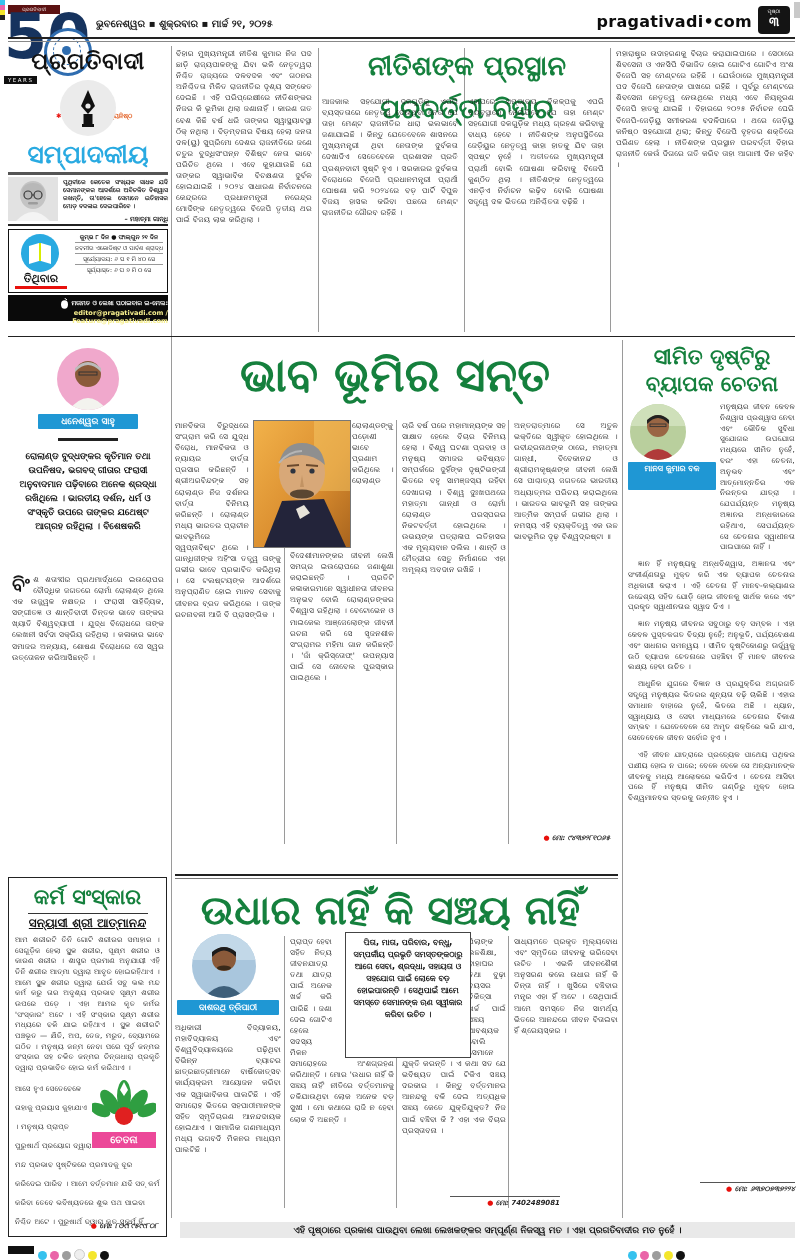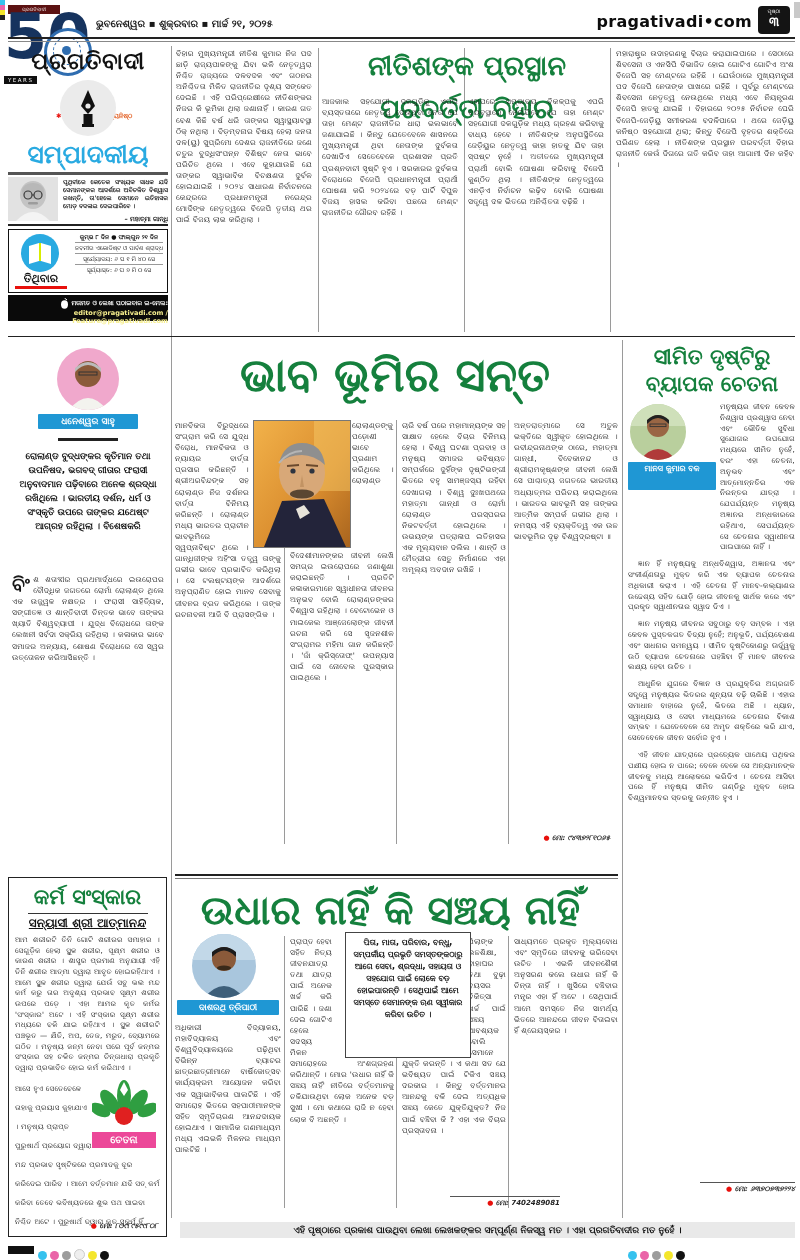--- a/index.html
+++ b/index.html
@@ -257,21 +257,21 @@
       <circle cx="32" cy="25" r="12" fill="#8a5a3a"></circle>
       <path d="M20 23 Q32 10 44 23 L44 18 Q32 8 20 18 Z" fill="#1c1c1c"></path>
       <ellipse cx="32" cy="34" rx="7" ry="2.5" fill="#3a2a1a"></ellipse>
       <path d="M12 64 Q32 40 52 64 Z" fill="#3e5f7a"></path>
     </svg>
   </div>
   <div class="abs nametag" style="left:177px;top:1000px;width:102px;height:15px;font-size:8.5px;line-height:15px">ଦାଶରଥି ତ୍ରିପାଠୀ</div>
 
   <div class="abs" style="left:345px;top:932px;width:116px;height:116px;border:1px solid #444;padding:4px;background:#fff;z-index:3;font-size:8px;font-weight:bold;line-height:1.5;text-align:center;overflow:hidden">ପିତା, ମାତା, ପରିବାର, ବନ୍ଧୁ, ସମ୍ପର୍କୀୟ ପ୍ରଭୃତି ସମସ୍ତଙ୍କଠାରୁ ଆଗେ ସେବା, ଶ୍ରଦ୍ଧା, ସହାୟତା ଓ ସହଯୋଗ ପାଇଁ ଲୋକେ ବଡ଼ ହୋଇପାରନ୍ତି । ସେଥିପାଇଁ ଆମେ ସମସ୍ତେ ସେମାନଙ୍କ ଋଣ ସ୍ୱୀକାର କରିବା ଉଚିତ ।</div>
 
-  <div class="abs txt" style="left:175px;top:1022px;width:106px;height:186px">ଅଧିକାରୀ ବିଦ୍ୟାଳୟ, ମହାବିଦ୍ୟାଳୟ ଏବଂ ବିଶ୍ୱବିଦ୍ୟାଳୟରେ ପଢ଼ିଥିବା ବିଭିନ୍ନ ବ୍ୟାଚର ଛାତ୍ରଛାତ୍ରୀମାନେ ବାର୍ଷିକୋତ୍ସବ କାର୍ଯ୍ୟକ୍ରମ ଆୟୋଜନ କରିବା ଏକ ସ୍ୱାଭାବିକତା ପାଲଟିଛି । ଏହି ସମାରୋହ ଭିତରେ ସହପାଠୀମାନଙ୍କ ସହିତ ସ୍ମୃତିଚାରଣ ଆନନ୍ଦଦାୟକ ହୋଇଥାଏ । ସାମାଜିକ ଗଣମାଧ୍ୟମ ମଧ୍ୟ ଏଇଭଳି ମିଳନର ମାଧ୍ୟମ ପାଲଟିଛି ।</div>
+  <div class="abs txt" style="left:175px;top:1022px;width:106px;height:186px">ଅଧିକାରୀ ବିଦ୍ୟାଳୟ, ମହାବିଦ୍ୟାଳୟ ଏବଂ ବିଶ୍ୱବିଦ୍ୟାଳୟରେ ପଢ଼ିଥିବା ବିଭିନ୍ନ ବ୍ୟାଚର ଛାତ୍ରଛାତ୍ରୀମାନେ ବାର୍ଷିକୋତ୍ସବ କାର୍ଯ୍ୟକ୍ରମ ଆୟୋଜନ କରିବା ଏକ ସ୍ୱାଭାବିକତା ପାଲଟିଛି । ଏହି ସମାରୋହ ଭିତରେ ସହପାଠୀମାନଙ୍କ ସହିତ ସ୍ମୃତିଚାରଣ ଆନନ୍ଦଦାୟକ ହୋଇଥାଏ । ସାମାଜିକ ଗଣମାଧ୍ୟମ ମଧ୍ୟ ଭଗବଦି ମିଳନର ମାଧ୍ୟମ ପାଲଟିଛି ।</div>
   <div class="abs txt" style="left:290px;top:936px;width:104px;height:272px">
     <span class="spacerR" style="width:62px;height:120px"></span>
     <span>ପ୍ରାପ୍ତ ହେବା ସହିତ ନିତ୍ୟ ଜୀବନଯାତ୍ରା ତଥା ଯାତ୍ରା ପାଇଁ ଅନେକ ଖର୍ଚ୍ଚ କରି ପାରିଛି । ଜଣା ଦେଇ ଗୋଟିଏ ହେଲେ ସଦସ୍ୟ ମିଳନ ସମାରୋହରେ ଅଂଶଗ୍ରହଣ କରିଥାନ୍ତି । ମୋର 'ଉଧାର ନାହିଁ କି ସଞ୍ଚୟ ନାହିଁ' ନୀତିରେ ବର୍ତ୍ତମାନକୁ ଚଳିଯାଉଥିବା ଲୋକ ଅନେକ ବଡ଼ ସୁଖୀ । ମୋ କଥାରେ ରାଜି ନ ହେବା ଲୋକ ବି ଅଛନ୍ତି ।</span>
   </div>
   <div class="abs txt" style="left:402px;top:936px;width:104px;height:272px">
     <span class="spacerL" style="width:66px;height:120px"></span>
     <span>ପିଲାଙ୍କ ଉଚ୍ଚଶିକ୍ଷା, ବାହାଘର ତଥା ବୁଢ଼ା ବୟସର ଚିକିତ୍ସା ଖର୍ଚ୍ଚ ପାଇଁ ସଞ୍ଚୟ ଆବଶ୍ୟକ ବୋଲି ସେମାନେ ଯୁକ୍ତି କରନ୍ତି । ଏ କଥା ସତ ଯେ ଭବିଷ୍ୟତ ପାଇଁ ଟିକିଏ ସଞ୍ଚୟ ଦରକାର । କିନ୍ତୁ ବର୍ତ୍ତମାନର ଆନନ୍ଦକୁ ବଳି ଦେଇ ଅତ୍ୟଧିକ ସଞ୍ଚୟ କେତେ ଯୁକ୍ତିଯୁକ୍ତ? ନିଜ ପାଇଁ ବଞ୍ଚିବା କି ? ଏହା ଏକ ବିଚାର ପ୍ରସ୍ତାବନା ।</span>
   </div>
   <div class="abs txt" style="left:514px;top:936px;width:104px;height:254px">ସାଧ୍ୟମତେ ପ୍ରକୃତ ମୂଲ୍ୟବୋଧ ଏବଂ ସ୍ମୃତିରେ ଜୀବନକୁ ଭରିଦେବା ଉଚିତ । ଏଭଳି ଜୀବନଶୈଳୀ ଅନୁସରଣ କଲେ ଉଧାର ନାହିଁ କି ଚିନ୍ତା ନାହିଁ । ଖୁସିରେ ବଞ୍ଚିବାର ମନ୍ତ୍ର ଏହା ହିଁ ଅଟେ । ସେଥିପାଇଁ ଆମେ ସମସ୍ତେ ନିଜ ସାମର୍ଥ୍ୟ ଭିତରେ ଆନନ୍ଦରେ ଜୀବନ ବିତାଇବା ହିଁ ଶ୍ରେୟସ୍କର ।</div>
   <div class="abs" style="left:450px;top:1196px;width:110px;border-top:1px solid #555;padding-top:2px">

